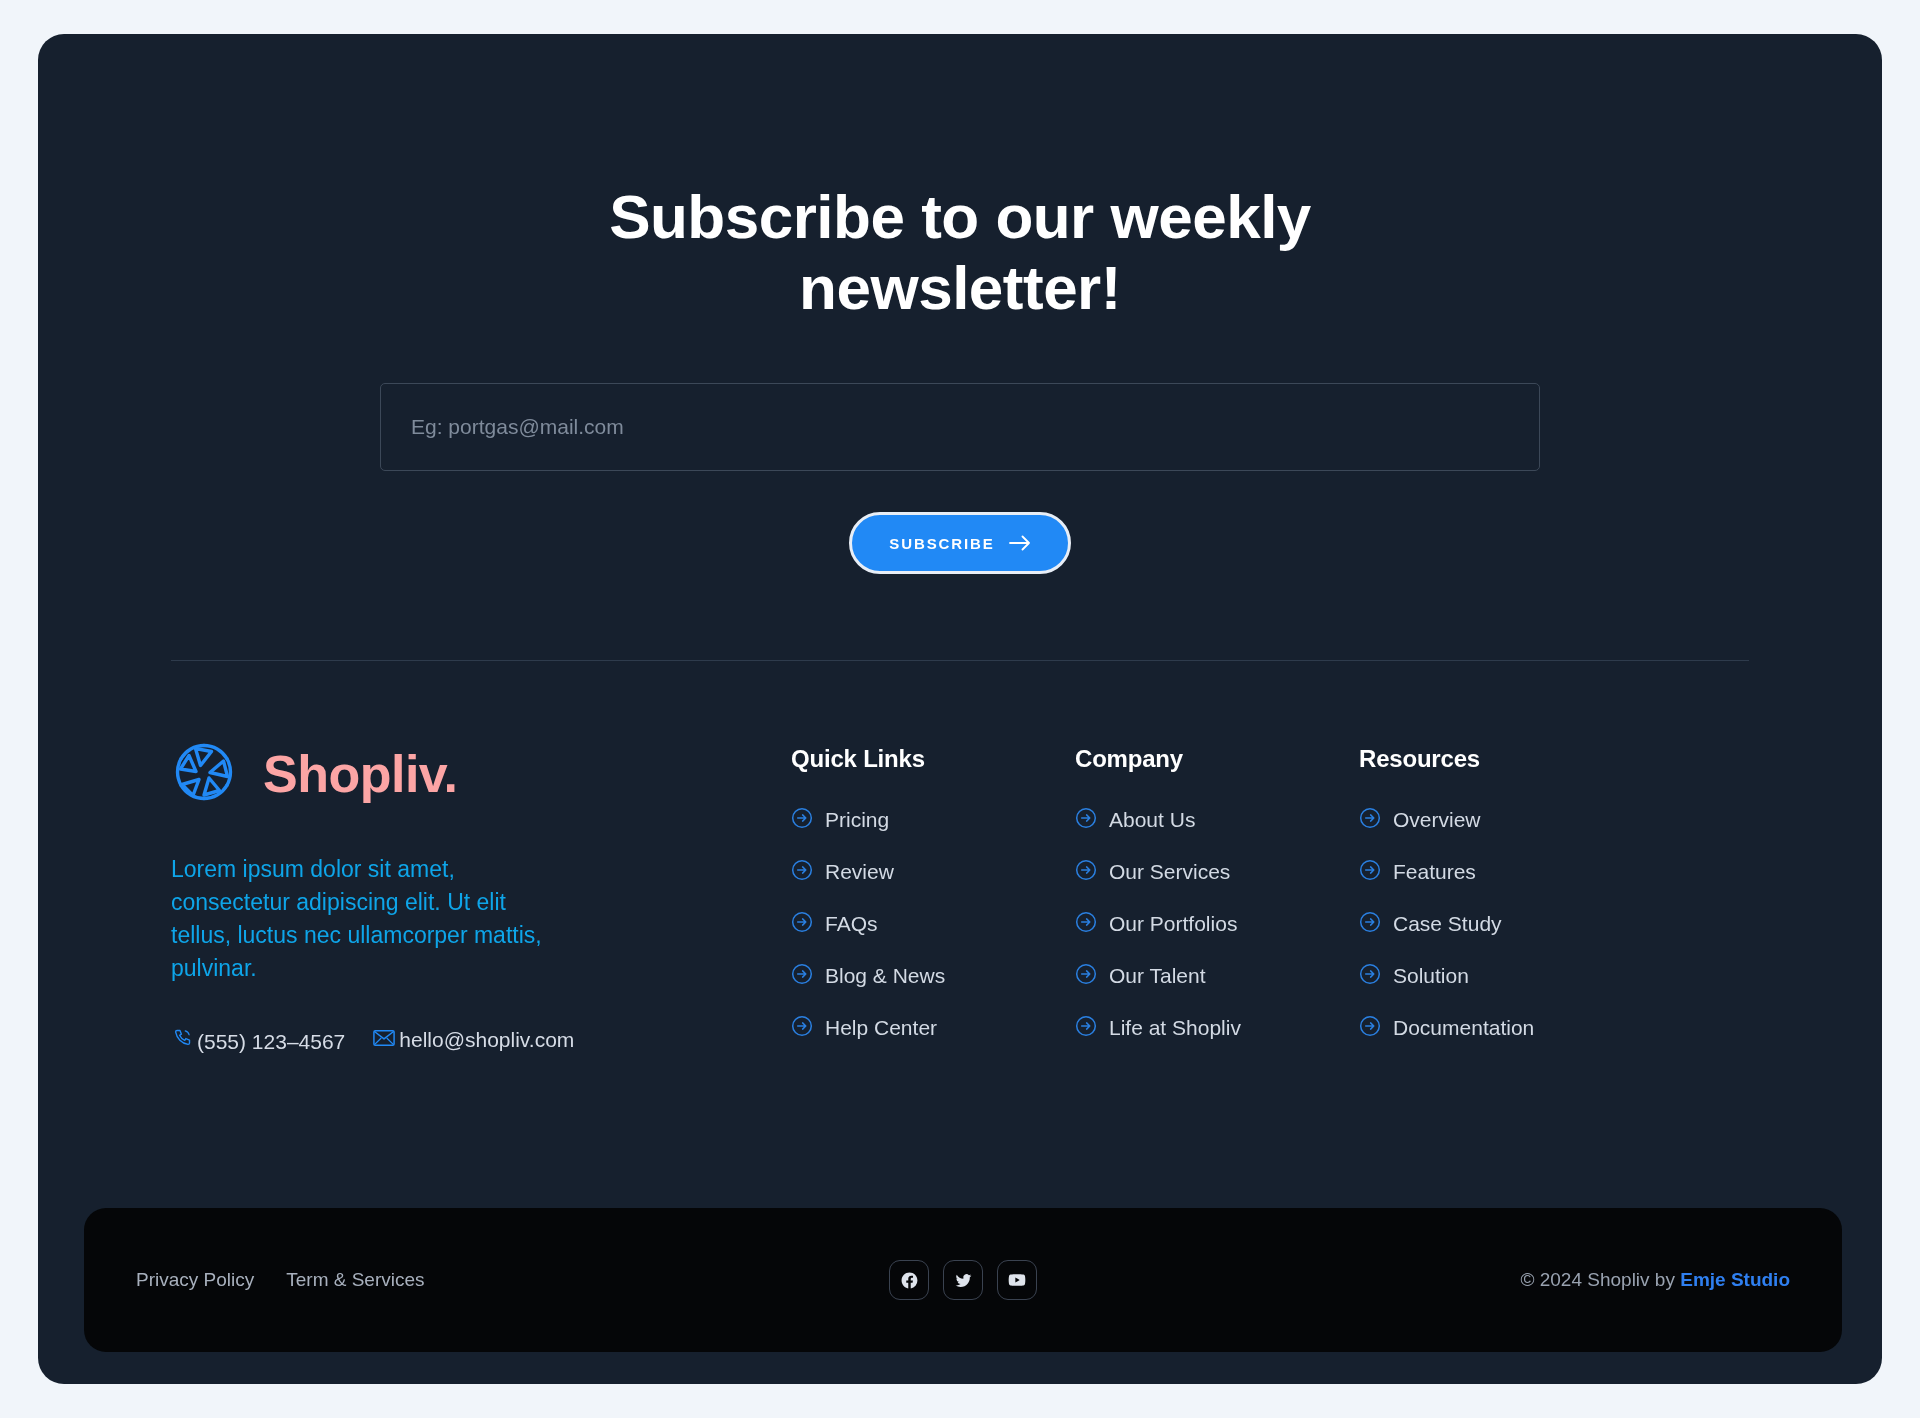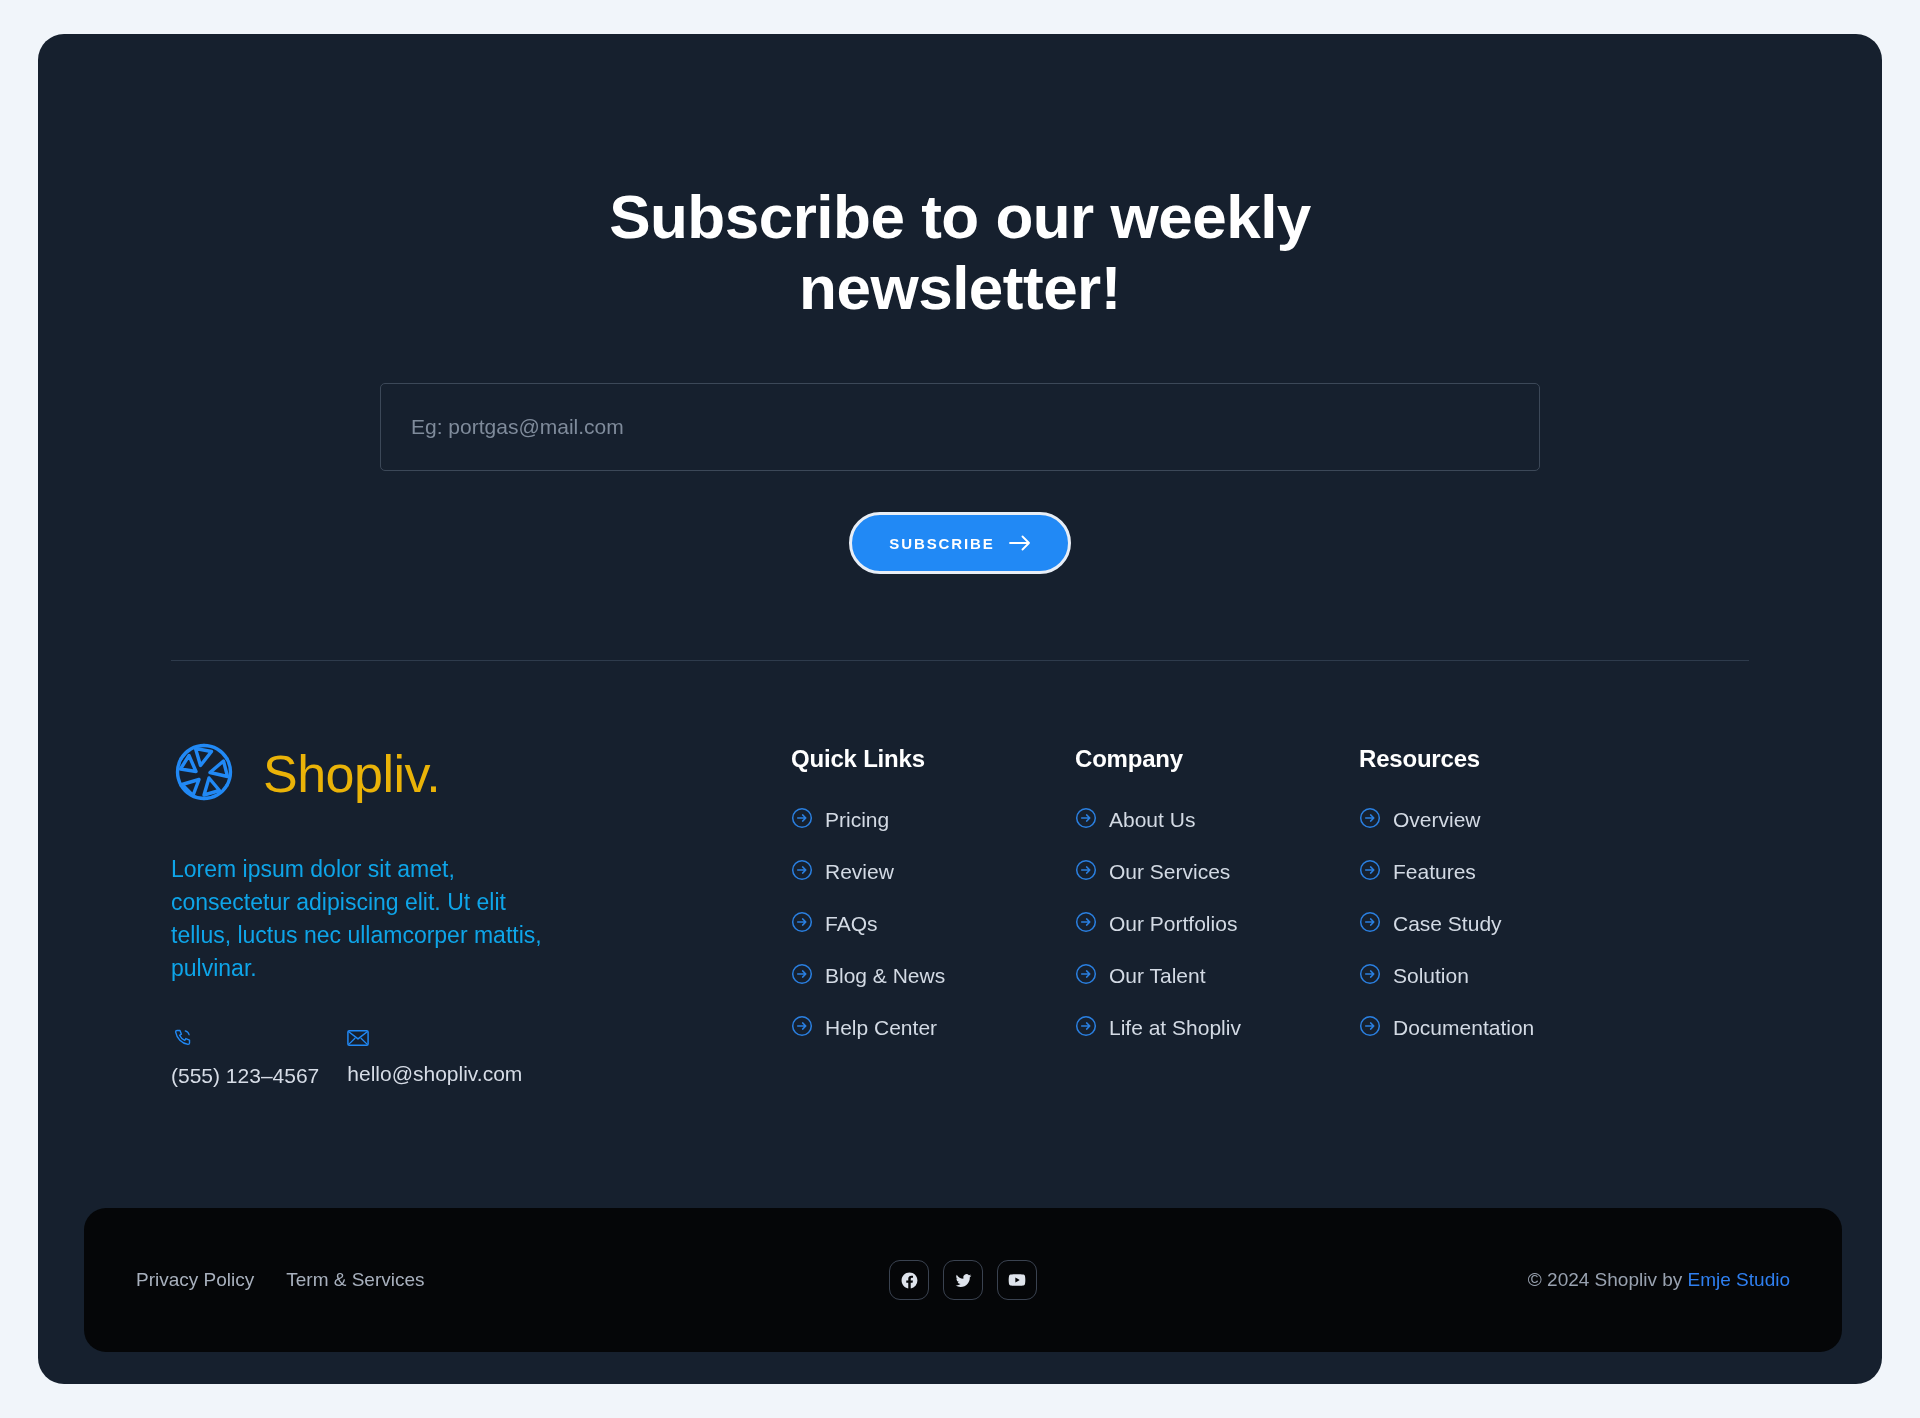--- a/index.html
+++ b/index.html
@@ -95,45 +95,44 @@
     padding: 78px 133px 0 133px;
   }
   .brand-col { width: 620px; flex: none; }
   .brand-row {
     display: flex;
     align-items: center;
     gap: 26px;
   }
   .brand-name {
     font-size: 52px;
-    font-weight: 400;
-    color: #eab308;
+    font-weight: 700;
+    color: #fca5a5;
     letter-spacing: -0.5px;
   }
   .brand-desc {
     margin-top: 44px;
     font-size: 23px;
     line-height: 1.43;
     color: #0ea5e9;
     max-width: 400px;
   }
   .contact-row {
     margin-top: 42px;
     display: flex;
     align-items: center;
     gap: 28px;
   }
   .contact-item {
     display: flex;
-    align-items: flex-start;
-    gap: 10px;
+    align-items: flex-end;
+    gap: 4px;
     font-size: 21px;
     color: #d6dce6;
     text-decoration: none;
-    flex-direction: column;
   }
 
   .links-area {
     display: flex;
     flex: 1;
     gap: 0;
     padding-top: 6px;
   }
   .link-col { width: 284px; }
   .link-col:last-child { width: auto; }
@@ -200,21 +199,21 @@
     justify-content: center;
     background: transparent;
     cursor: pointer;
   }
   .copyright {
     flex: 1;
     text-align: right;
     font-size: 19px;
     color: #99a2b0;
   }
-  .copyright .studio { color: #2f7ff0; font-weight: 400; }
+  .copyright .studio { color: #2f7ff0; font-weight: 700; }
 </style>
 </head>
 <body>
 
 <div class="page">
   <div class="card">
 
     <section class="newsletter">
       <h1 class="newsletter-title">Subscribe to our weekly newsletter!</h1>
 

